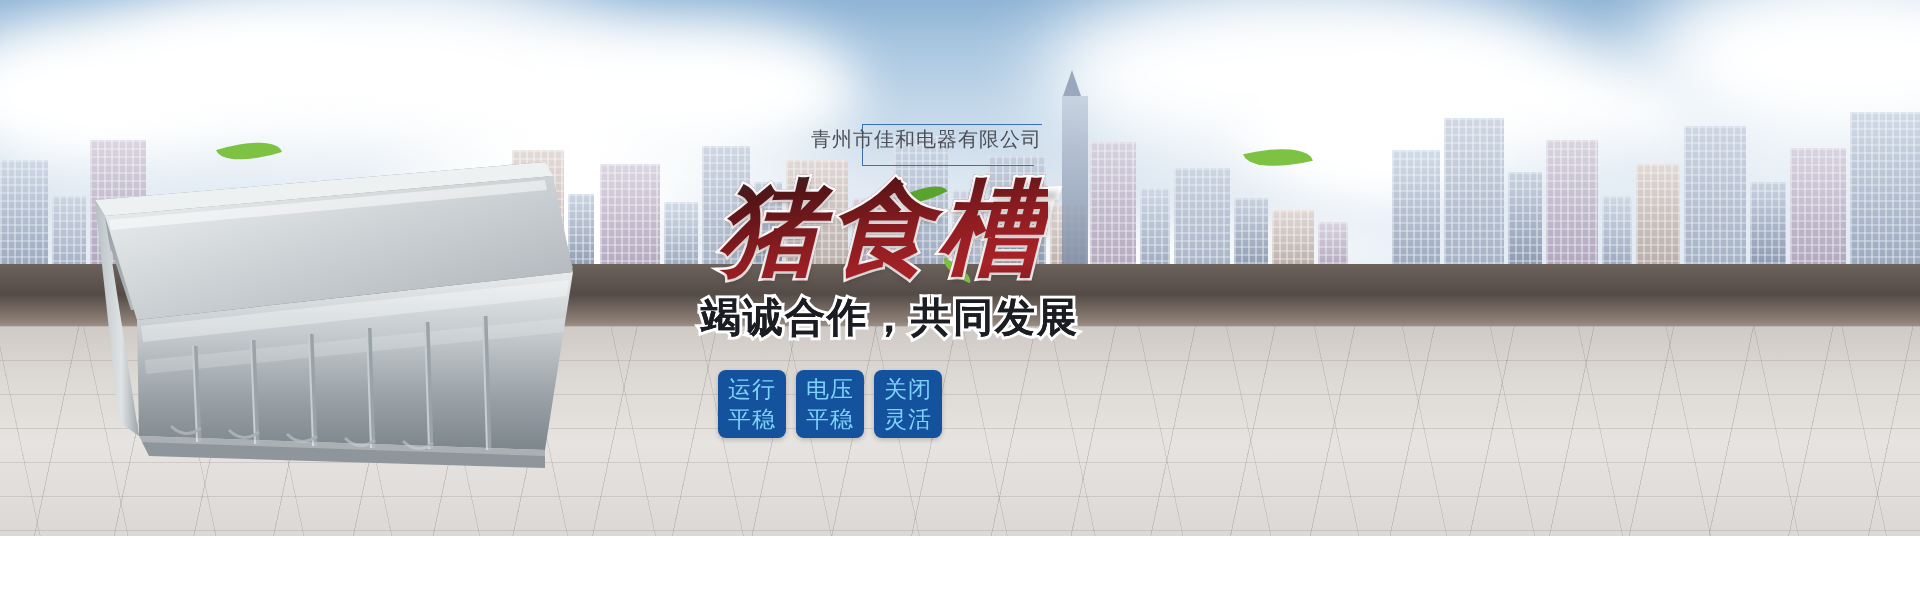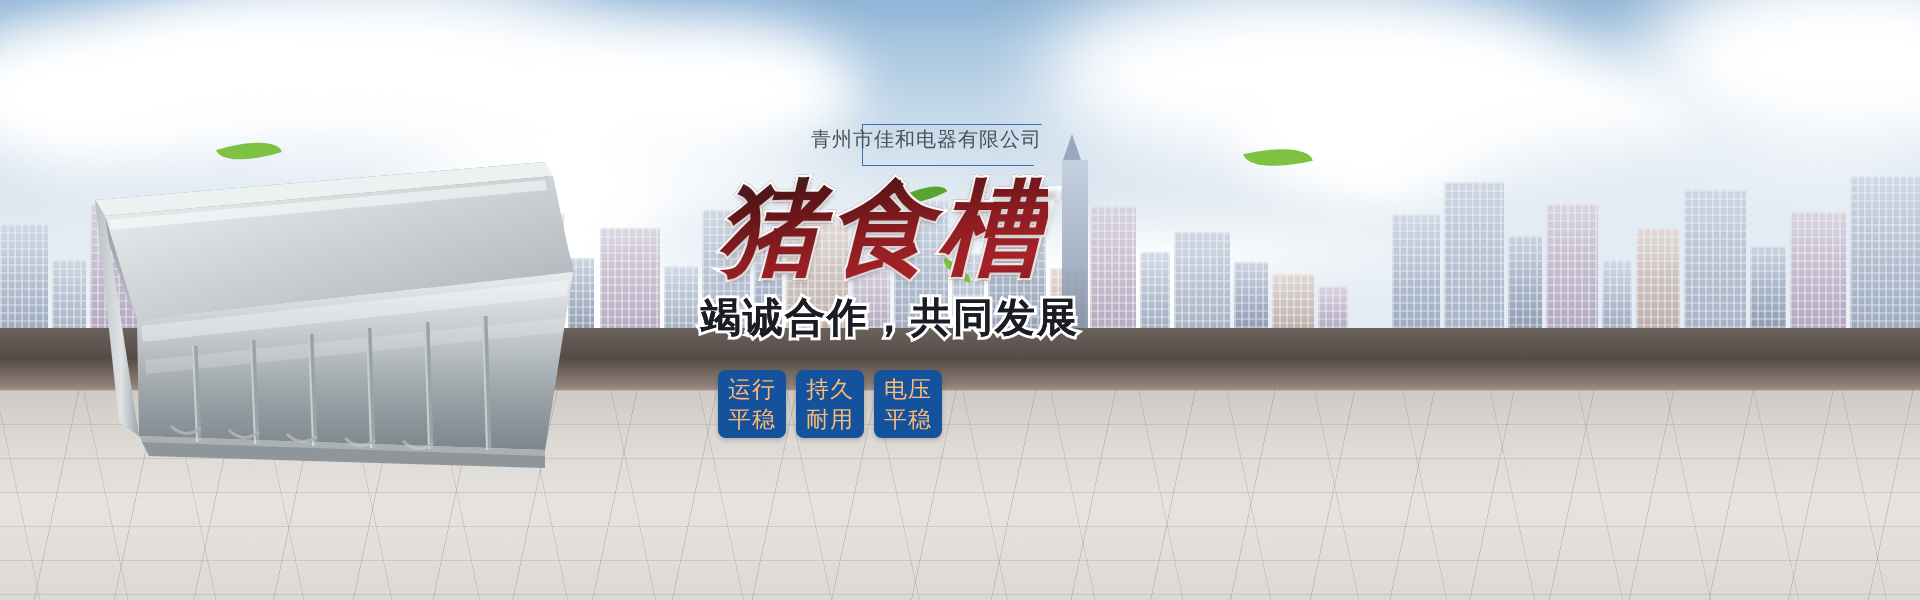--- a/index.html
+++ b/index.html
@@ -1,21 +1,21 @@
 <!DOCTYPE html>
 <html><head>
 <meta charset="utf-8">
 <style>
   html,body{margin:0;padding:0;}
   body{
     width:1920px;height:600px;overflow:hidden;
     font-family:"Liberation Sans","DejaVu Sans",sans-serif;
   }
   .banner{
-    position:relative;width:1920px;height:600px;overflow:hidden;
+    position:relative;width:1920px;height:536px;overflow:hidden;
     background:#cfd8e4;
   }
   
   .sky{
     position:absolute;left:0;top:0;width:1920px;height:440px;
     background:
       linear-gradient(to bottom,
         #8fb4d6 0%,
         #a8c6e0 10%,
         #c2d7e9 24%,
@@ -131,21 +131,21 @@
     font-weight:bold;font-size:40px;letter-spacing:2px;
     color:#1b1d22;
   }
 
   
   .badges{
     position:absolute;left:718px;top:370px;display:flex;gap:10px;
   }
   .badge{
     width:68px;height:68px;border-radius:8px;background:#14529e;
-    color:#fdba74;font-size:23px;line-height:30px;font-weight:normal;
+    color:#7dd3fc;font-size:23px;line-height:30px;font-weight:normal;
     display:flex;flex-direction:column;align-items:center;justify-content:center;
     letter-spacing:1px;box-shadow:0 2px 5px rgba(0,0,0,.2);
   }
   .badge span{display:block;}
 </style>
 </head>
 <body>
 
 <div class="banner">
 
@@ -366,22 +366,22 @@
 
   <div class="subtitle">竭诚合作，共同发展</div>
   <div class="subtitle-top">竭诚合作，共同发展</div>
 
   <div class="badges">
     <div class="badge">
       <span>运行</span>
       <span>平稳</span>
     </div>
     <div class="badge">
-      <span>持久</span>
-      <span>耐用</span>
-    </div>
-    <div class="badge">
       <span>电压</span>
       <span>平稳</span>
     </div>
+    <div class="badge">
+      <span>关闭</span>
+      <span>灵活</span>
+    </div>
   </div>
 
 </div>
 
 </body></html>

